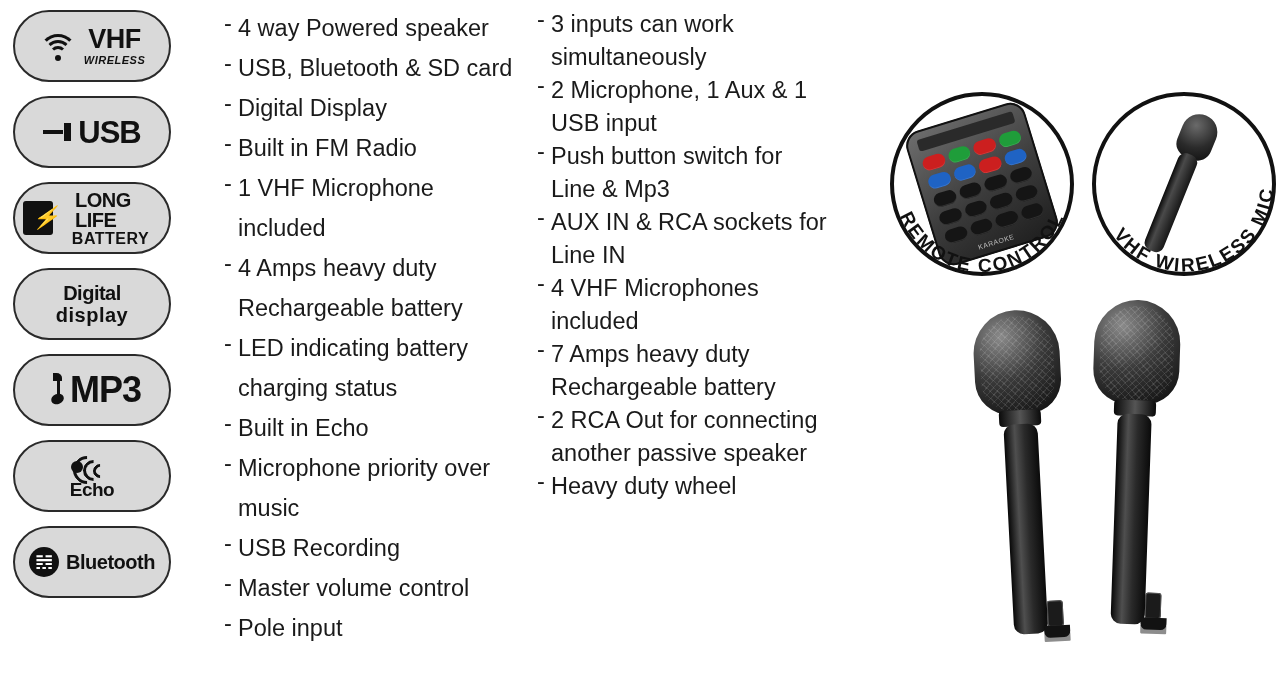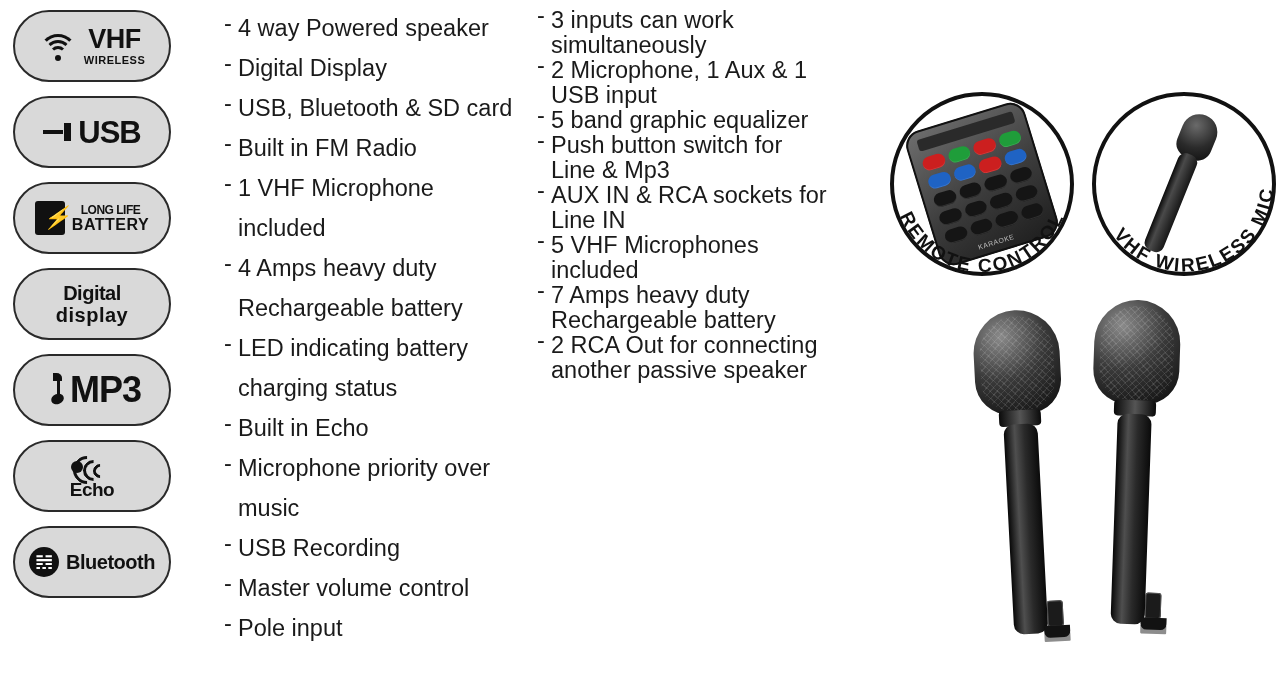--- a/index.html
+++ b/index.html
@@ -57,24 +57,24 @@
     font-weight: bold;
     letter-spacing: -0.5px;
     color: #111;
   }
   .badge-sub {
     font-weight: bold;
     color: #111;
     letter-spacing: 0.5px;
   }
   .t-vhf .badge-main { font-size: 27px; }
-  .t-vhf .badge-sub { font-size: 11px; margin-top: 2px; }
+  .t-vhf .badge-sub { font-size: 11px; margin-top: 2px; font-style: italic; }
 
   .t-usb .badge-main { font-size: 31px; letter-spacing: -1px;}
-  .t-longlife .badge-main { font-size: 12px; }
+  .t-longlife .badge-main { font-size: 20px; margin-left: 15px; }
   .t-longlife .badge-sub { font-size: 16px; margin-top: 1px;}
   .t-digital .badge-main { font-size: 20px; }
   .t-digital .badge-sub { font-size: 20px; margin-top: 2px;}
   .t-mp3 .badge-main { font-size: 36px; letter-spacing: -1px;}
   .t-echo .badge-main { font-size: 19px; }
   .t-bt .badge-main { font-size: 20px; }
 
   
   .icn { display: inline-block; position: relative; flex: 0 0 auto;}
 
@@ -152,21 +152,21 @@
     white-space: pre-line;
   }
   .feature-item::before {
     content: "-";
     position: absolute;
     left: 2px;
     top: -5px;
     font-size: 23.5px;
     color: #1a1a1a;
   }
-  #col-2 .feature-item { line-height: 25px; }
+  #col-2 .feature-item { line-height: 33px; }
 
   
   #art {
     position: absolute;
     left: 880px;
     top: 0;
     width: 400px;
     height: 700px;
   }
 
@@ -364,22 +364,22 @@
         </span>
       <span class="badge-text">
         <span class="badge-main">Bluetooth</span>
       </span>
     </div>
   </div>
 
   <div class="feature-col" id="col-1">
     <ul class="feature-list">
       <li class="feature-item">4 way Powered speaker</li>
+      <li class="feature-item">USB, Bluetooth &amp; SD card</li>
       <li class="feature-item">Digital Display</li>
-      <li class="feature-item">USB, Bluetooth &amp; SD card</li>
       <li class="feature-item">Built in FM Radio</li>
       <li class="feature-item">1 VHF Microphone
  included</li>
       <li class="feature-item">4 Amps heavy duty
  Rechargeable battery</li>
       <li class="feature-item">LED indicating battery
  charging status</li>
       <li class="feature-item">Built in Echo</li>
       <li class="feature-item">Microphone priority over
  music</li>
@@ -387,31 +387,31 @@
       <li class="feature-item">Master volume control</li>
       <li class="feature-item">Pole input</li>
     </ul>
   </div>
 
   <div class="feature-col" id="col-2">
     <ul class="feature-list">
       <li class="feature-item">3 inputs can work simultaneously</li>
       <li class="feature-item">2 Microphone, 1 Aux &amp; 1
  USB input</li>
-      <li class="feature-item">5 band graphic equalizer</li>
       <li class="feature-item">Push button switch for
  Line &amp; Mp3</li>
       <li class="feature-item">AUX IN &amp; RCA sockets for
  Line IN</li>
-      <li class="feature-item">5 VHF Microphones
+      <li class="feature-item">4 VHF Microphones
  included</li>
       <li class="feature-item">7 Amps heavy duty
  Rechargeable battery</li>
       <li class="feature-item">2 RCA Out for connecting
  another passive speaker</li>
+      <li class="feature-item">Heavy duty wheel</li>
     </ul>
   </div>
 
   <div id="art">
 
     <div class="stamp" id="stamp-remote">
       <div class="remote">
         <div class="screenbar"></div>
         <div class="btn-grid">
           <i class="rb red"></i>

